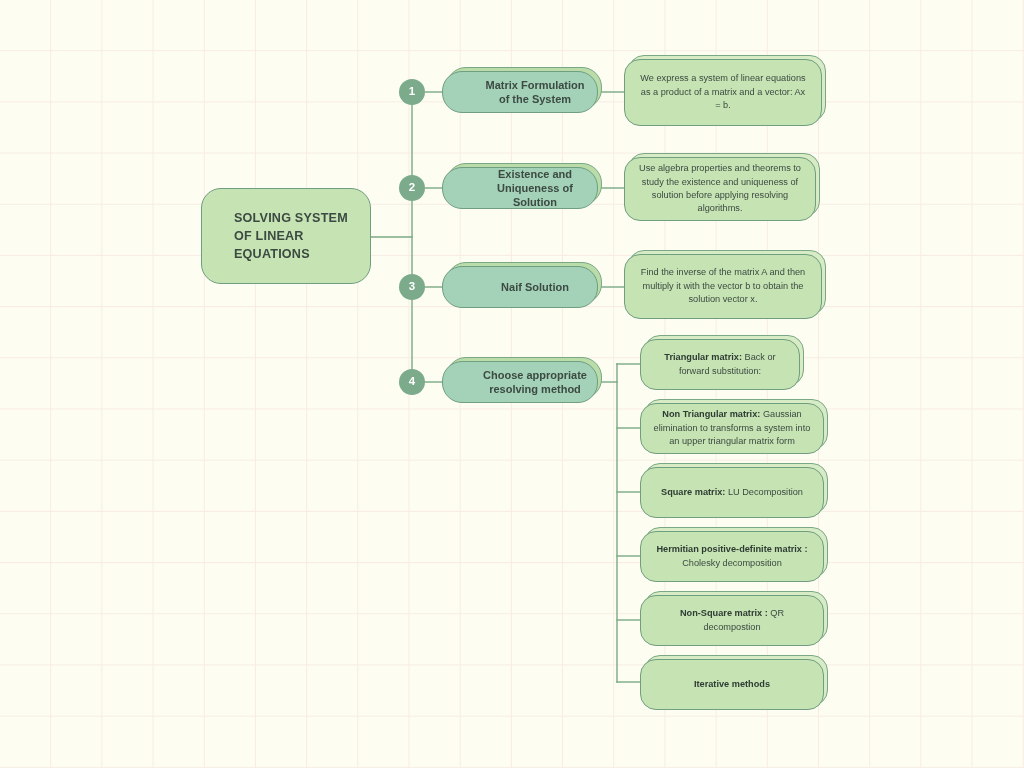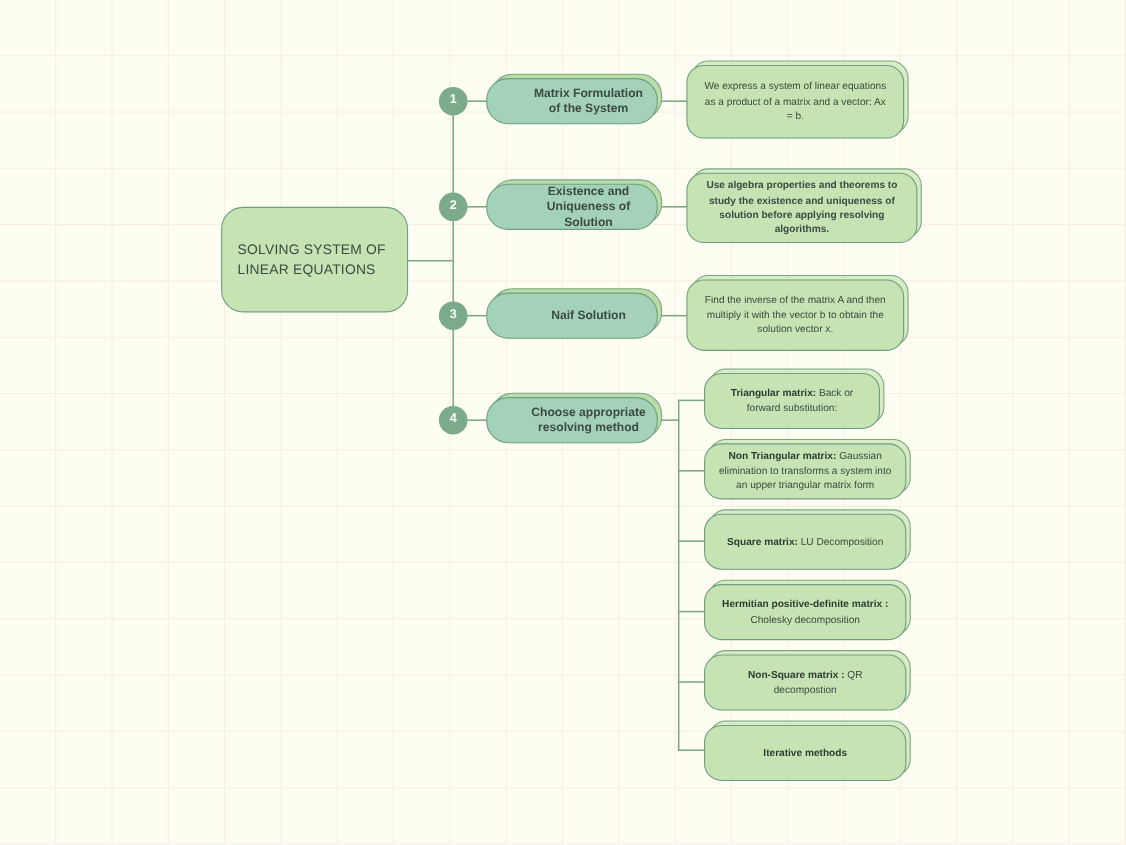--- a/index.html
+++ b/index.html
@@ -83,24 +83,24 @@
     width: 170px;
     height: 96px;
   }
   #central-node .face {
     background: #c6e3b3;
     border: 1.6px solid #6f9e81;
     border-radius: 20px;
     justify-content: flex-start;
   }
   #central-node .label {
-    padding-left: 14px;
+    padding-left: 32px;
     text-align: left;
     font-size: 12.6px;
-    font-weight: normal;
+    font-weight: bold;
     color: #3c4a42;
     letter-spacing: 0.2px;
     line-height: 1.45;
   }
 
   
   .branch-node {
     width: 156px;
     height: 42px;
   }
@@ -236,21 +236,21 @@
     </div>
   </div>
 
   <div class="node desc-node" style="left:624px; top:59px; width:198px; height:67px;">
     <div class="shadow-layer"></div>
     <div class="face">
       <div class="label">We express a system of linear equations as a product of a matrix and a vector: Ax = b.</div>
     </div>
   </div>
 
-  <div class="node desc-node" style="left:624px; top:157px; width:210px; height:64px;font-weight:bold;">
+  <div class="node desc-node" style="left:624px; top:157px; width:192px; height:64px;">
     <div class="shadow-layer"></div>
     <div class="face">
       <div class="label">Use algebra properties and theorems to study the existence and uniqueness of solution before applying resolving algorithms.</div>
     </div>
   </div>
 
   <div class="node desc-node" style="left:624px; top:254px; width:198px; height:65px;">
     <div class="shadow-layer"></div>
     <div class="face">
       <div class="label">Find the inverse of the matrix A and then multiply it with the vector b to obtain the solution vector x.</div>

